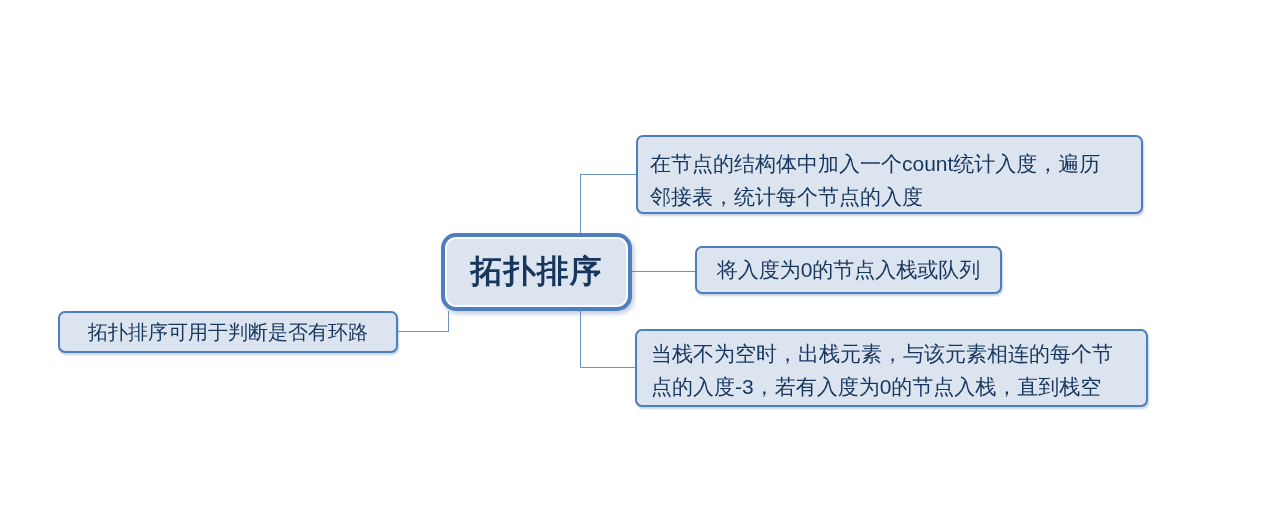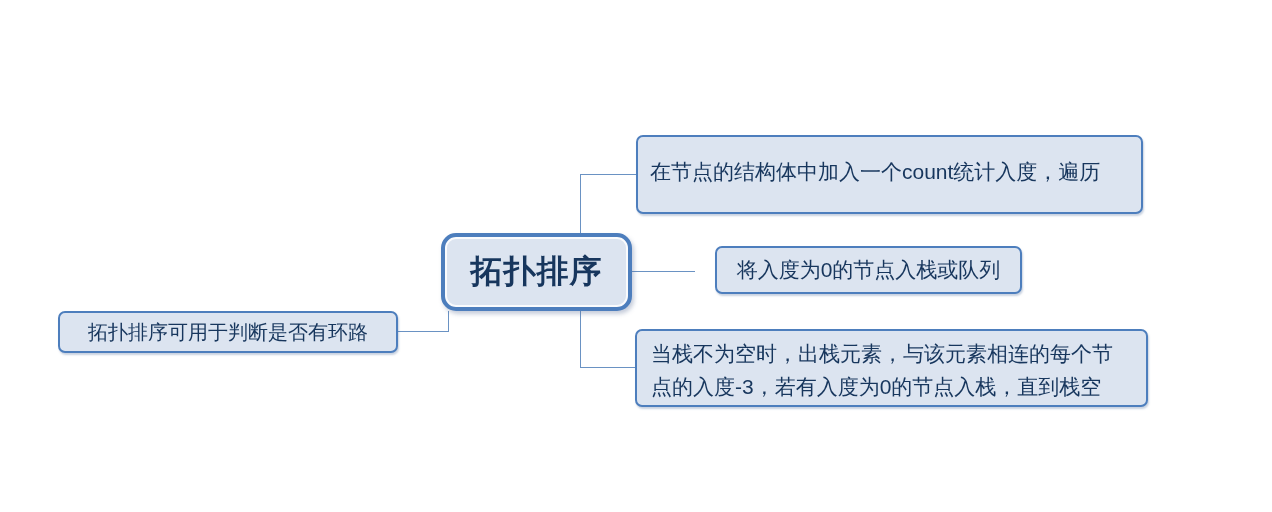--- a/index.html
+++ b/index.html
@@ -46,30 +46,29 @@
     font-size: 20px;
     display: flex;
     align-items: center;
     justify-content: center;
     white-space: nowrap;
   }
   .n-tr {
     left: 636px; top: 135px; width: 507px; height: 79px;
     font-size: 21px;
     line-height: 33px;
-    padding: 18px 12px;
+    padding: 10px 12px;
   }
   .n-mr {
     left: 695px; top: 246px; width: 307px; height: 48px;
     font-size: 21px;
     display: flex;
     align-items: center;
     justify-content: center;
     white-space: nowrap;
-    margin-left: 20px;
   }
   .n-br {
     left: 635px; top: 329px; width: 513px; height: 78px;
     font-size: 21px;
     line-height: 33px;
     padding: 6px 18px 6px 14px;
   }
   .tline { display: block; white-space: nowrap; }
   .conn {
     position: absolute;
@@ -95,20 +94,21 @@
   <div class="node n-root">
     <span>拓扑排序</span>
   </div>
 
   <div class="node n-left">
     <span>拓扑排序可用于判断是否有环路</span>
   </div>
 
   <div class="node n-tr">
     <span class="tline">在节点的结构体中加入一个count统计入度，遍历</span>
+    <span class="tline">邻接表，统计每个节点的入度</span>
   </div>
 
   <div class="node n-mr">
     <span>将入度为0的节点入栈或队列</span>
   </div>
 
   <div class="node n-br">
     <span class="tline">当栈不为空时，出栈元素，与该元素相连的每个节</span>
     <span class="tline">点的入度-3，若有入度为0的节点入栈，直到栈空</span>
   </div>

